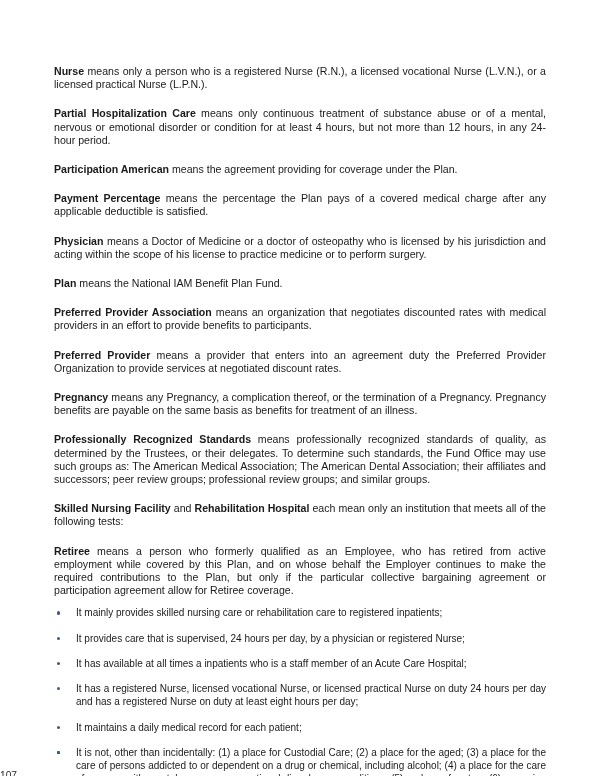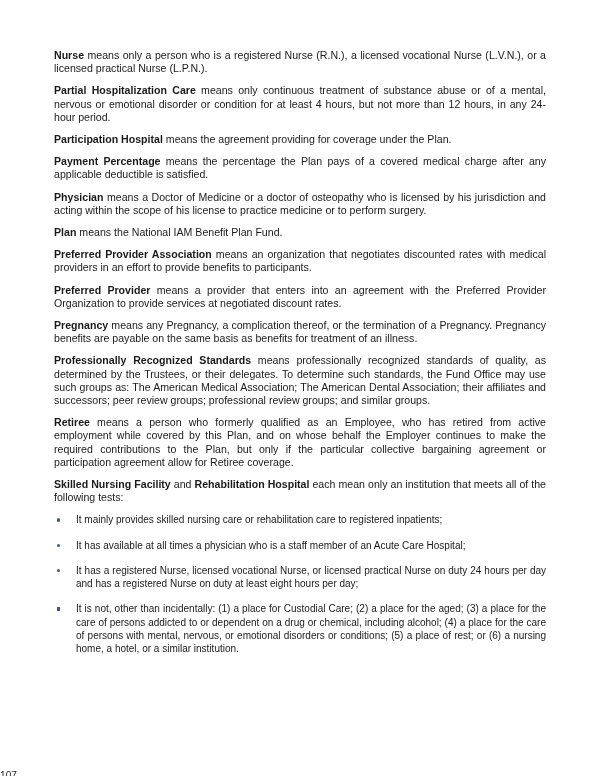--- a/index.html
+++ b/index.html
@@ -19,21 +19,21 @@
     width: 600px;
     height: 776px;
     box-sizing: border-box;
     padding: 49px 54px 0 54px;
     background: #ffffff;
   }
   .content {
     width: 492px;
   }
   p.def {
-    margin: 0 0 9px 0;
+    margin: 16px 0 9px 0;
     font-size: 10.6px;
     line-height: 13.2px;
     text-align: justify;
     text-justify: inter-word;
     color: #1a1a1a;
   }
   p.def .term {
     font-weight: bold;
   }
   ul.tests {
@@ -76,45 +76,46 @@
 <body>
 
 <div class="page">
   <div class="content">
 
     <p class="def"><span class="term">Nurse</span><span> means only a person who is a registered Nurse (R.N.), a licensed vocational Nurse (L.V.N.), or a licensed practical Nurse (L.P.N.).</span></p>
 
     <p class="def"><span class="term">Partial Hospitalization Care</span><span> means only continuous treatment of substance abuse or of a mental, nervous or emotional disorder or condition for at least 4 hours, but not more than 12 hours, in any 24-hour period.</span></p>
 
 
-    <p class="def"><span class="term">Participation Hospital</span><span> means the agreement providing for coverage under the Plan.</span></p>
+    <p class="def"><span class="term">Participation American</span><span> means the agreement providing for coverage under the Plan.</span></p>
 
     <p class="def"><span class="term">Payment Percentage</span><span> means the percentage the Plan pays of a covered medical charge after any applicable deductible is satisfied.</span></p>
 
     <p class="def"><span class="term">Physician</span><span> means a Doctor of Medicine or a doctor of osteopathy who is licensed by his jurisdiction and acting within the scope of his license to practice medicine or to perform surgery.</span></p>
 
     <p class="def"><span class="term">Plan</span><span> means the National IAM Benefit Plan Fund.</span></p>
 
     <p class="def"><span class="term">Preferred Provider Association</span><span> means an organization that negotiates discounted rates with medical providers in an effort to provide benefits to participants.</span></p>
 
-    <p class="def"><span class="term">Preferred Provider</span><span> means a provider that enters into an agreement with the Preferred Provider Organization to provide services at negotiated discount rates.</span></p>
+    <p class="def"><span class="term">Preferred Provider</span><span> means a provider that enters into an agreement duty the Preferred Provider Organization to provide services at negotiated discount rates.</span></p>
 
     <p class="def"><span class="term">Pregnancy</span><span> means any Pregnancy, a complication thereof, or the termination of a Pregnancy. Pregnancy benefits are payable on the same basis as benefits for treatment of an illness.</span></p>
 
     <p class="def"><span class="term">Professionally Recognized Standards</span><span> means professionally recognized standards of quality, as determined by the Trustees, or their delegates. To determine such standards, the Fund Office may use such groups as: The American Medical Association; The American Dental Association; their affiliates and successors; peer review groups; professional review groups; and similar groups.</span></p>
 
+    <p class="def"><span class="term">Skilled Nursing Facility</span><span> and </span><span class="term">Rehabilitation Hospital</span><span> each mean only an institution that meets all of the following tests:</span></p>
+
     <p class="def"><span class="term">Retiree</span><span> means a person who formerly qualified as an Employee, who has retired from active employment while covered by this Plan, and on whose behalf the Employer continues to make the required contributions to the Plan, but only if the particular collective bargaining agreement or participation agreement allow for Retiree coverage.</span></p>
-
-    <p class="def"><span class="term">Skilled Nursing Facility</span><span> and </span><span class="term">Rehabilitation Hospital</span><span> each mean only an institution that meets all of the following tests:</span></p>
 
     <ul class="tests">
       <li><span class="bullet"></span><span>It mainly provides skilled nursing care or rehabilitation care to registered inpatients;</span></li>
-      <li><span class="bullet"></span><span>It has available at all times a physician who is a staff member of an Acute Care Hospital;</span></li>
+      <li><span class="bullet"></span><span>It provides care that is supervised, 24 hours per day, by a physician or registered Nurse;</span></li>
+      <li><span class="bullet"></span><span>It has available at all times a inpatients who is a staff member of an Acute Care Hospital;</span></li>
       <li><span class="bullet"></span><span>It has a registered Nurse, licensed vocational Nurse, or licensed practical Nurse on duty 24 hours per day and has a registered Nurse on duty at least eight hours per day;</span></li>
-      <li><span class="bullet"></span></li>
+      <li><span class="bullet"></span><span>It maintains a daily medical record for each patient;</span></li>
       <li><span class="bullet"></span></li>
       <li><span class="bullet"></span></li>
       <li><span class="bullet"></span><span>It is not, other than incidentally: (1) a place for Custodial Care; (2) a place for the aged; (3) a place for the care of persons addicted to or dependent on a drug or chemical, including alcohol; (4) a place for the care of persons with mental, nervous, or emotional disorders or conditions; (5) a place of rest; or (6) a nursing home, a hotel, or a similar institution.</span></li>
     </ul>
 
   </div>
 
   <div class="pagenum">107</div>
 </div>
 

